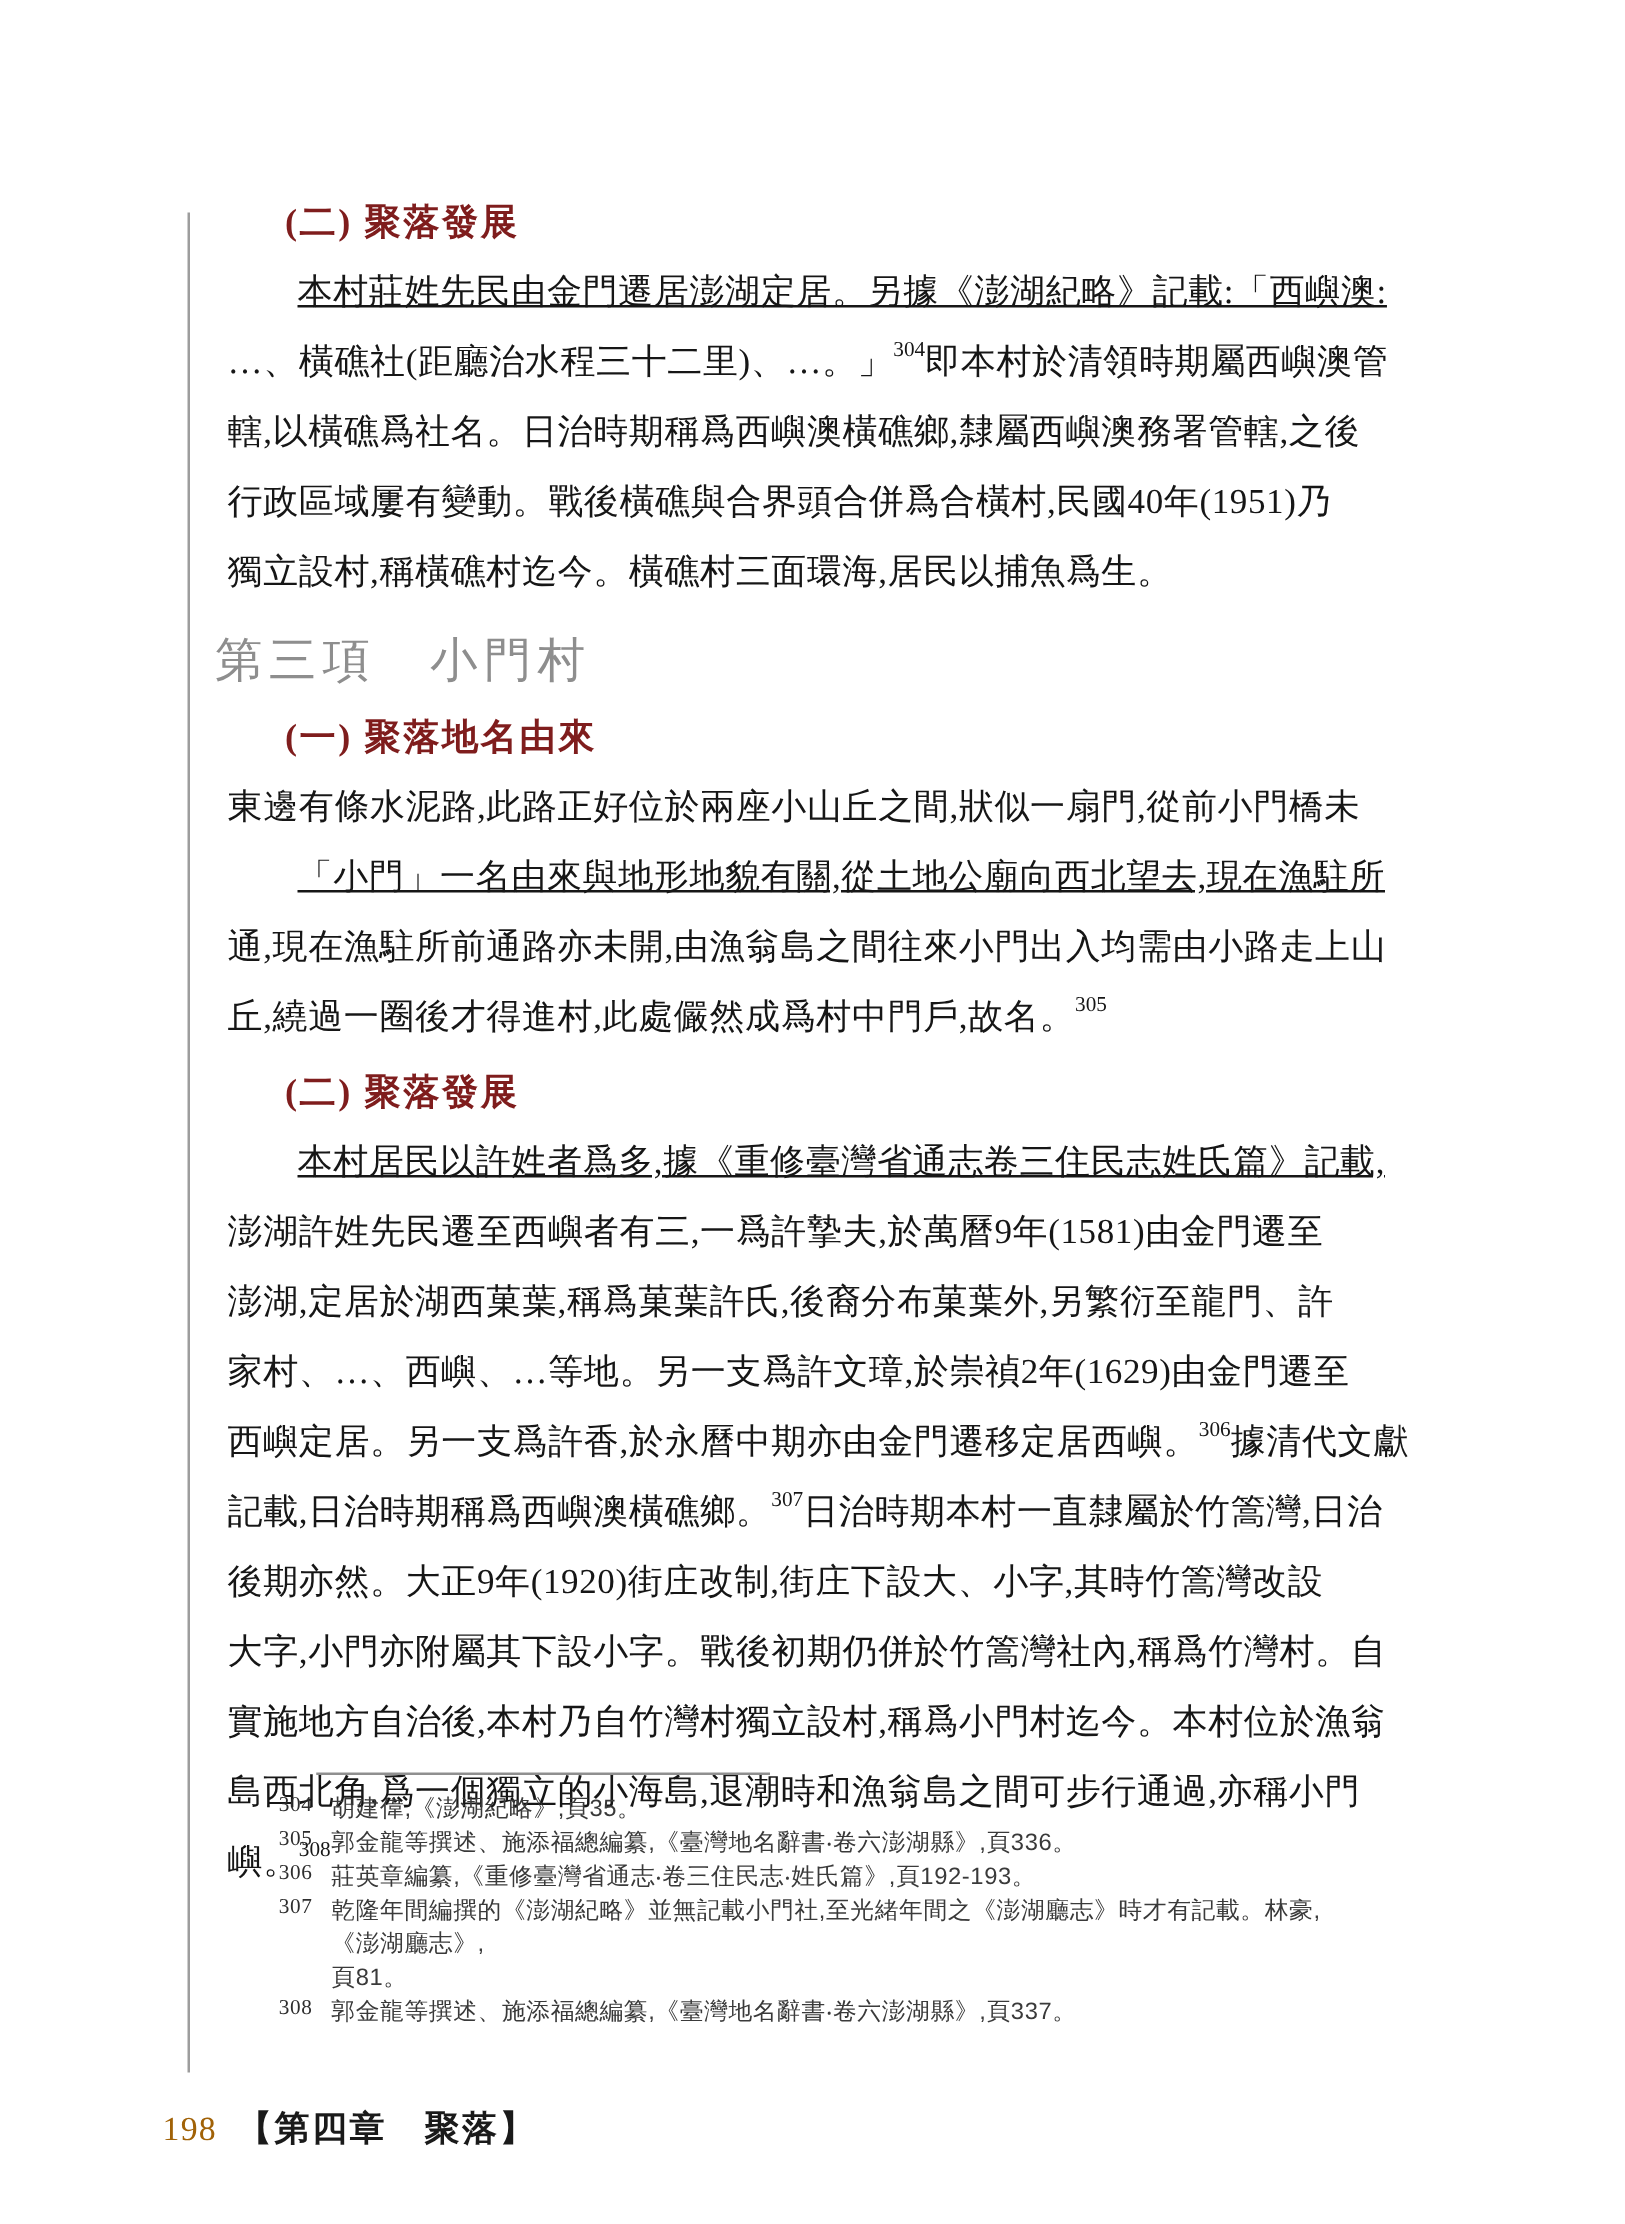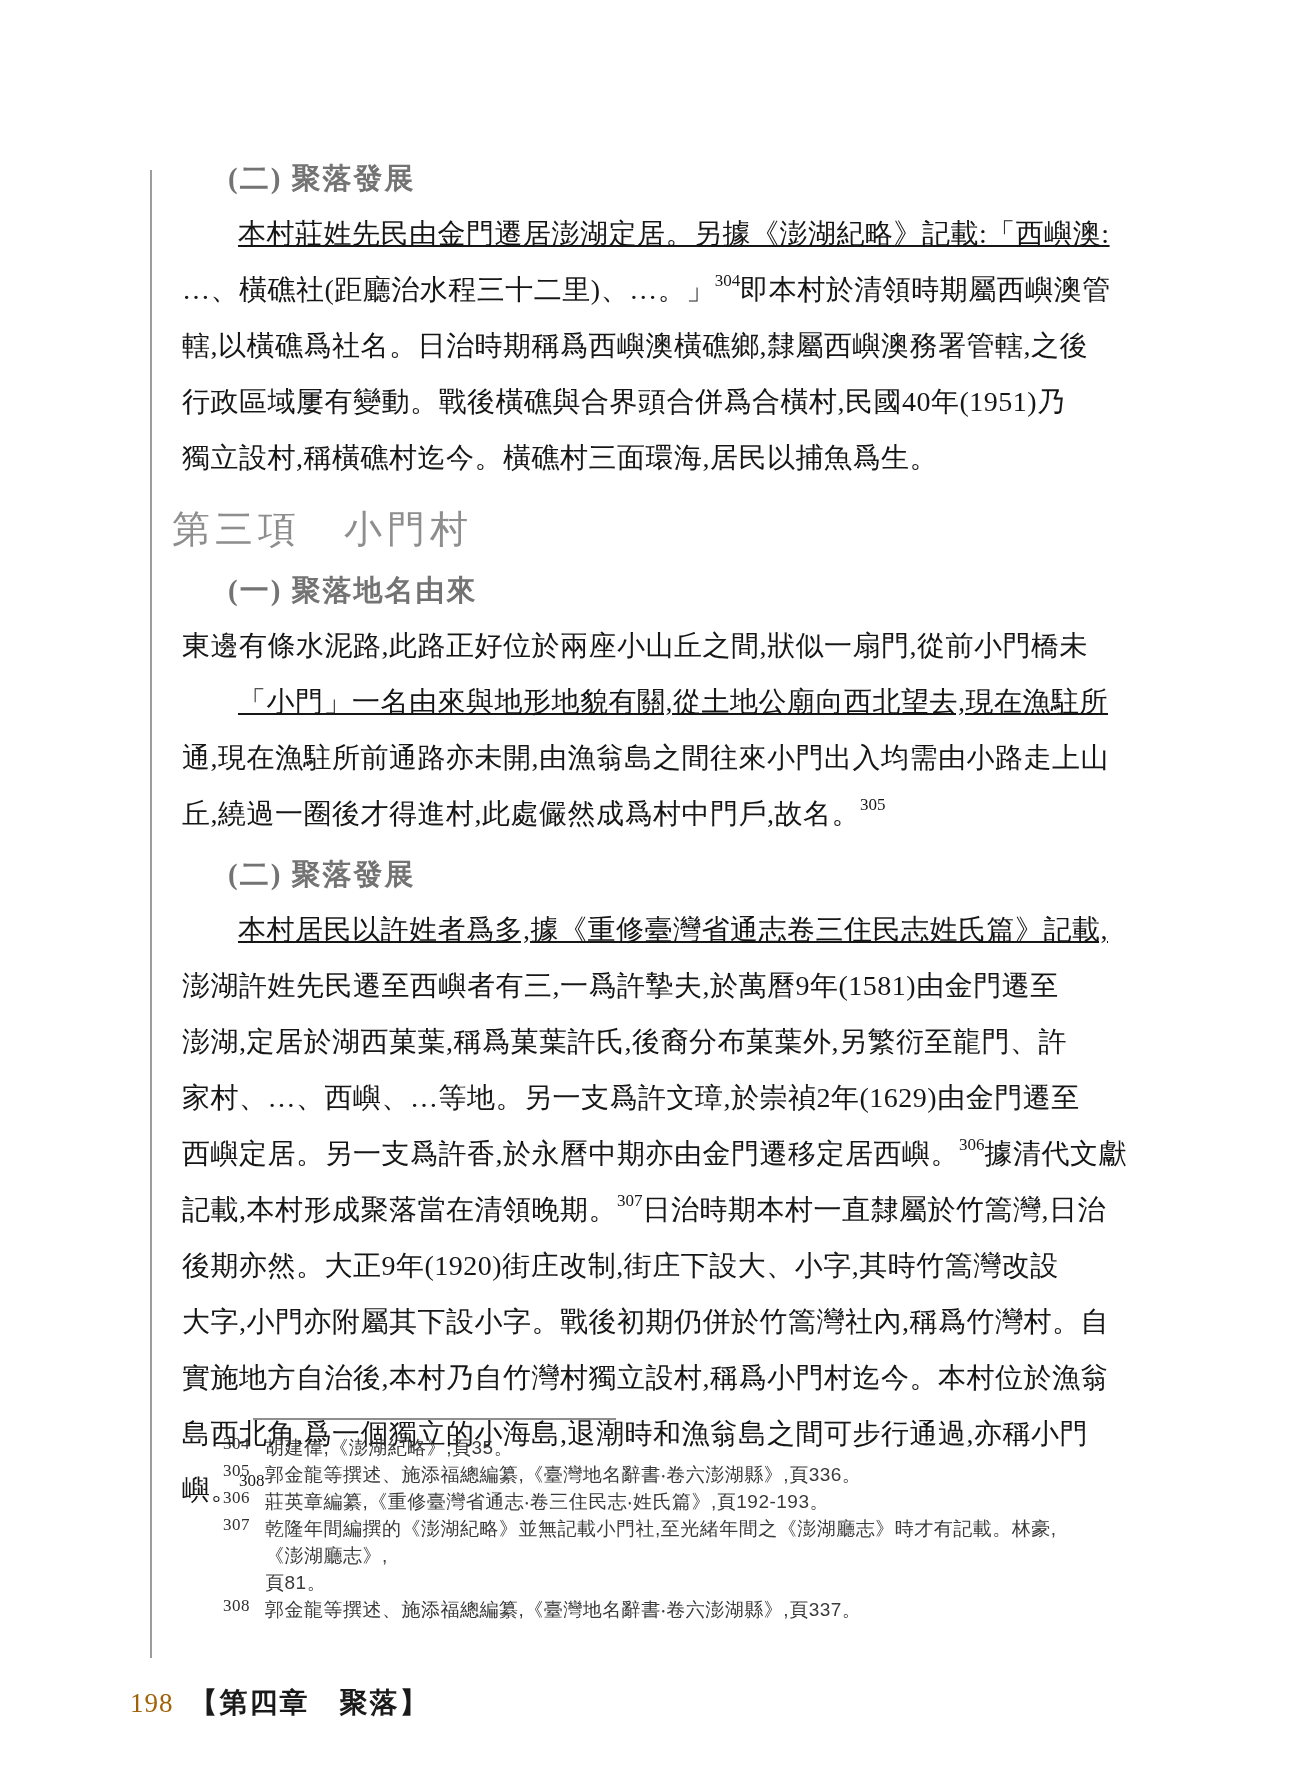--- a/index.html
+++ b/index.html
@@ -31,21 +31,21 @@
     left: 182px;
     top: 156px;
     width: 832px;
   }
   .subheading {
     font-weight: bold;
     font-size: 29px;
     line-height: 44px;
     margin: 0 0 6px 46px;
     letter-spacing: 2px;
-    color: #737373;
+    color: #7f1d1d;
   }
   .subheading.spaced { margin-top: 10px; }
   .section-heading {
     font-family: "Liberation Sans", sans-serif;
     font-weight: 500;
     font-size: 38px;
     line-height: 50px;
     color: #8e8e8e;
     letter-spacing: 5px;
     margin: 18px 0 14px -10px;
@@ -140,21 +140,21 @@
         <div class="line"><span>通,現在漁駐所前通路亦未開,由漁翁島之間往來小門出入均需由小路走上山</span></div>
         <div class="line last"><span>丘,繞過一圈後才得進村,此處儼然成爲村中門戶,故名。</span><sup>305</sup></div>
       </div>
       <h3 class="subheading spaced">(二) 聚落發展</h3>
       <div class="paragraph">
         <div class="line first"><span>本村居民以許姓者爲多,據《重修臺灣省通志卷三住民志姓氏篇》記載,</span></div>
         <div class="line"><span>澎湖許姓先民遷至西嶼者有三,一爲許摯夫,於萬曆9年(1581)由金門遷至</span></div>
         <div class="line"><span>澎湖,定居於湖西菓葉,稱爲菓葉許氏,後裔分布菓葉外,另繁衍至龍門、許</span></div>
         <div class="line"><span>家村、…、西嶼、…等地。另一支爲許文璋,於崇禎2年(1629)由金門遷至</span></div>
         <div class="line"><span>西嶼定居。另一支爲許香,於永曆中期亦由金門遷移定居西嶼。</span><sup>306</sup><span>據清代文獻</span></div>
-        <div class="line"><span>記載,本村形成聚落當在清領晚期。</span><sup>307</sup><span>日治時期本村一直隸屬於竹篙灣,日治</span></div>
+        <div class="line"><span>記載,日治時期稱爲西嶼澳橫礁鄉。</span><sup>307</sup><span>日治時期本村一直隸屬於竹篙灣,日治</span></div>
         <div class="line"><span>後期亦然。大正9年(1920)街庄改制,街庄下設大、小字,其時竹篙灣改設</span></div>
         <div class="line"><span>大字,小門亦附屬其下設小字。戰後初期仍併於竹篙灣社內,稱爲竹灣村。自</span></div>
         <div class="line"><span>實施地方自治後,本村乃自竹灣村獨立設村,稱爲小門村迄今。本村位於漁翁</span></div>
         <div class="line"><span>島西北角,爲一個獨立的小海島,退潮時和漁翁島之間可步行通過,亦稱小門</span></div>
         <div class="line last"><span>嶼。</span><sup>308</sup></div>
       </div>
     </main>
 
   <section class="footnotes">
     <div class="fn-rule"></div>

